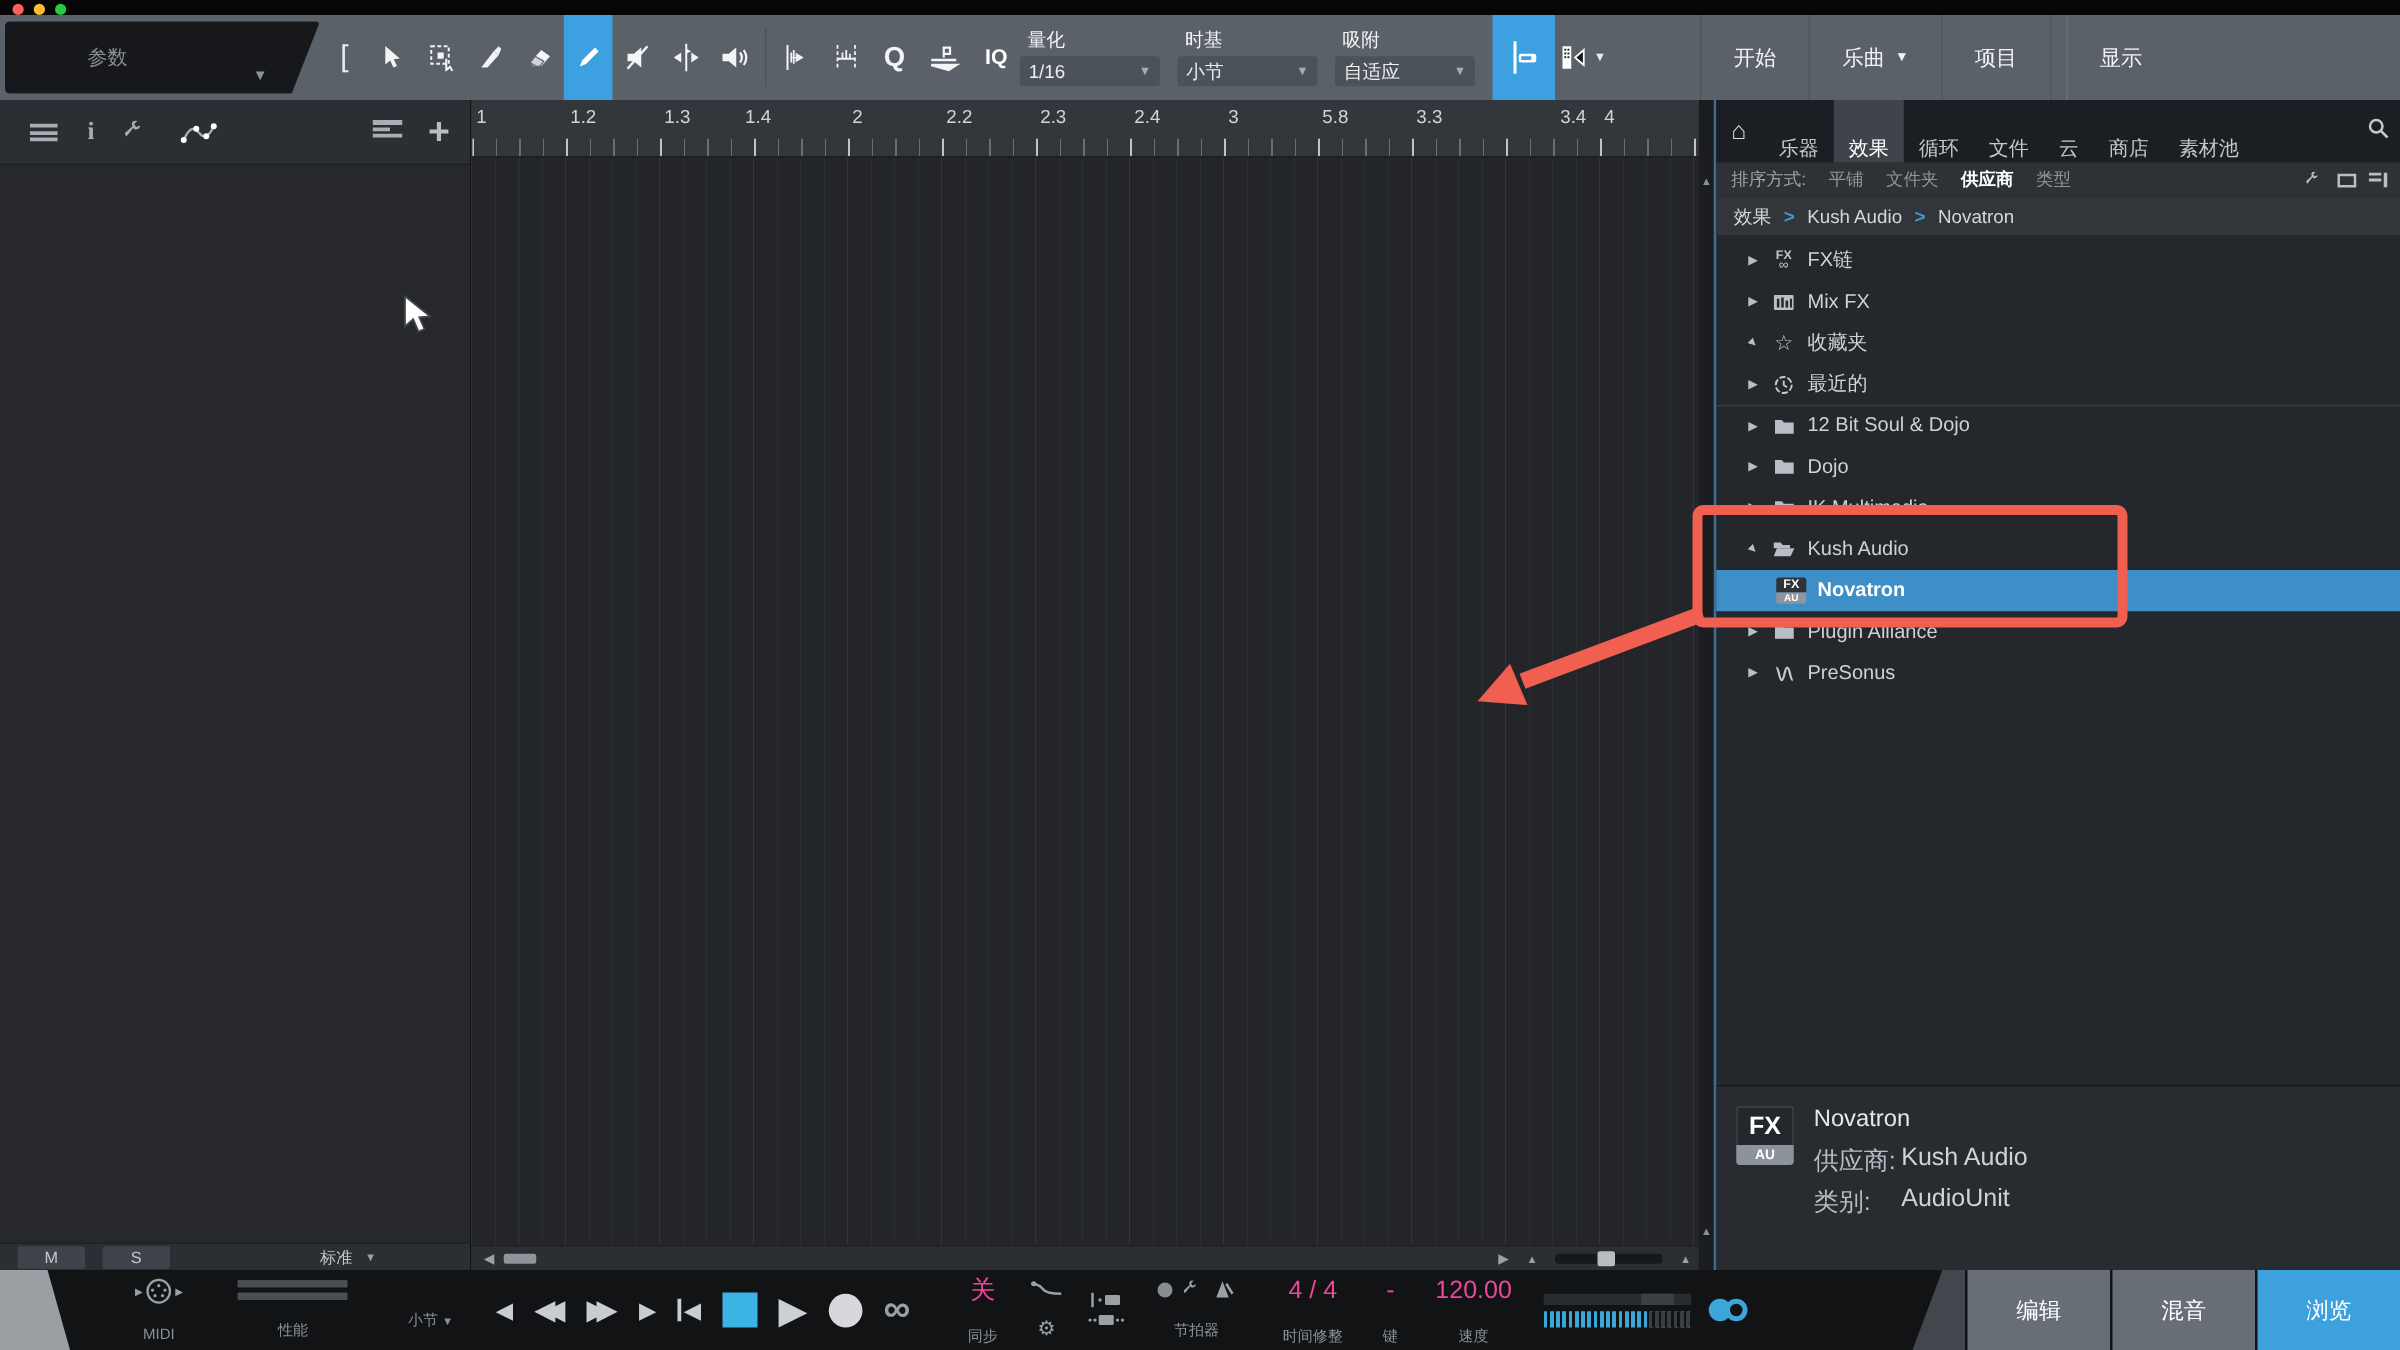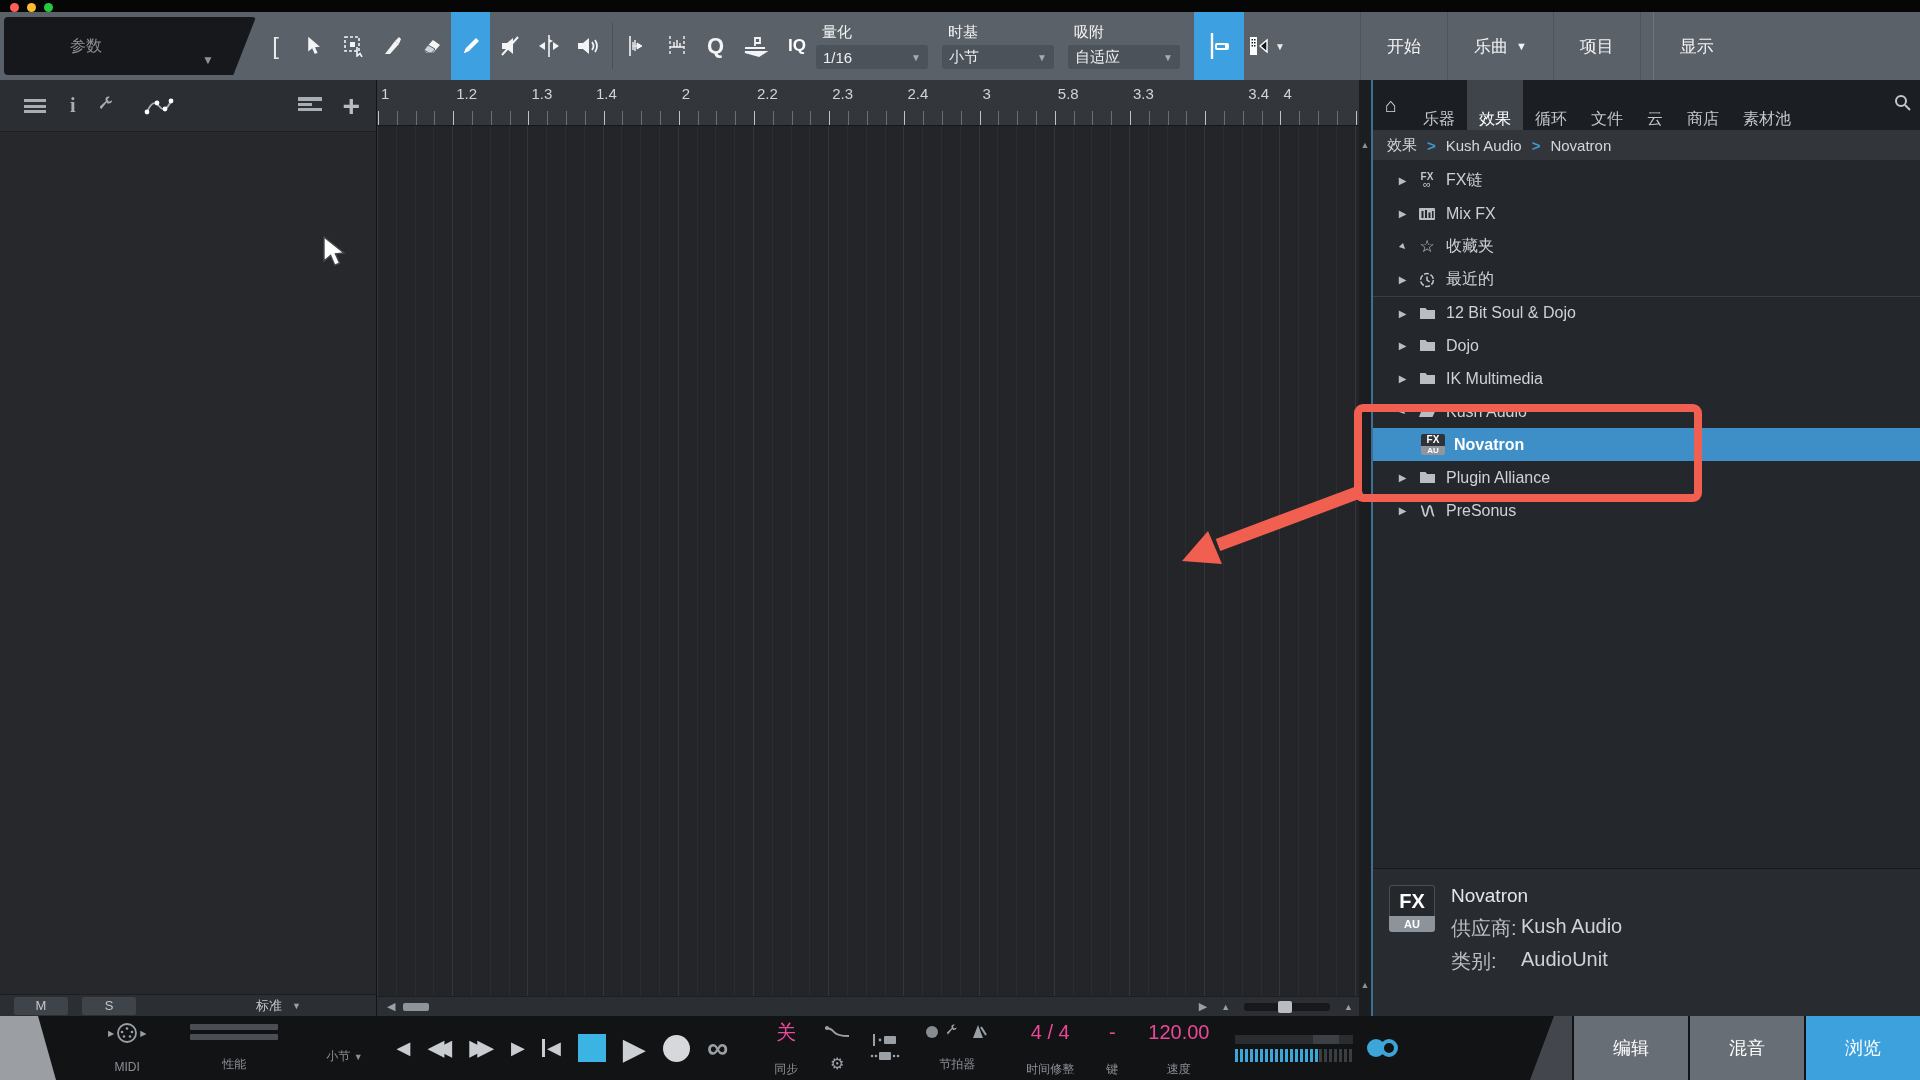--- a/index.html
+++ b/index.html
@@ -407,20 +407,38 @@
       <span class="btab">
           <span>素材池</span>
         </span>
       <span class="search">
         <svg width="18" height="18" viewBox="0 0 18 18">
             <circle cx="7" cy="7" r="5" fill="none" stroke="#c3c8cd" stroke-width="2"></circle>
             <line x1="11" y1="11" x2="16" y2="16" stroke="#c3c8cd" stroke-width="2"></line>
           </svg>
       </span>
     </div>
+    <div class="bsort">
+      <span style="margin-left:12px;">排序方式:</span>
+      <span class="so">平铺</span>
+      <span class="so">文件夹</span>
+      <span class="so active">供应商</span>
+      <span class="so">类型</span>
+      <span class="icons">
+        <svg width="15" height="15" viewBox="0 0 20 20">
+            <path d="M4 4 q0-3 4-3 l-2 3 2 2 3-2 q0 4-4 4 l-1-1 -4 8 -2-2 5-7 z" fill="#b9bec4" transform="rotate(12 10 10)"></path>
+          </svg>
+        <span style="width:15px;height:11px;border:2px solid #b9bec4;display:inline-block;"></span>
+        <svg width="15" height="12" viewBox="0 0 15 12">
+            <rect x="0" y="0" width="10" height="2.4" fill="#b9bec4"></rect>
+            <rect x="0" y="4.8" width="10" height="2.4" fill="#b9bec4"></rect>
+            <rect x="12" y="0" width="3" height="12" fill="#b9bec4"></rect>
+          </svg>
+      </span>
+    </div>
     <div class="bcrumb">
       <span>效果</span>
       <span class="sep">&gt;</span>
       <span>Kush Audio</span>
       <span class="sep">&gt;</span>
       <span>Novatron</span>
     </div>
     <div class="btree">
       <div class="trow">
         <span class="tw">▶</span>

